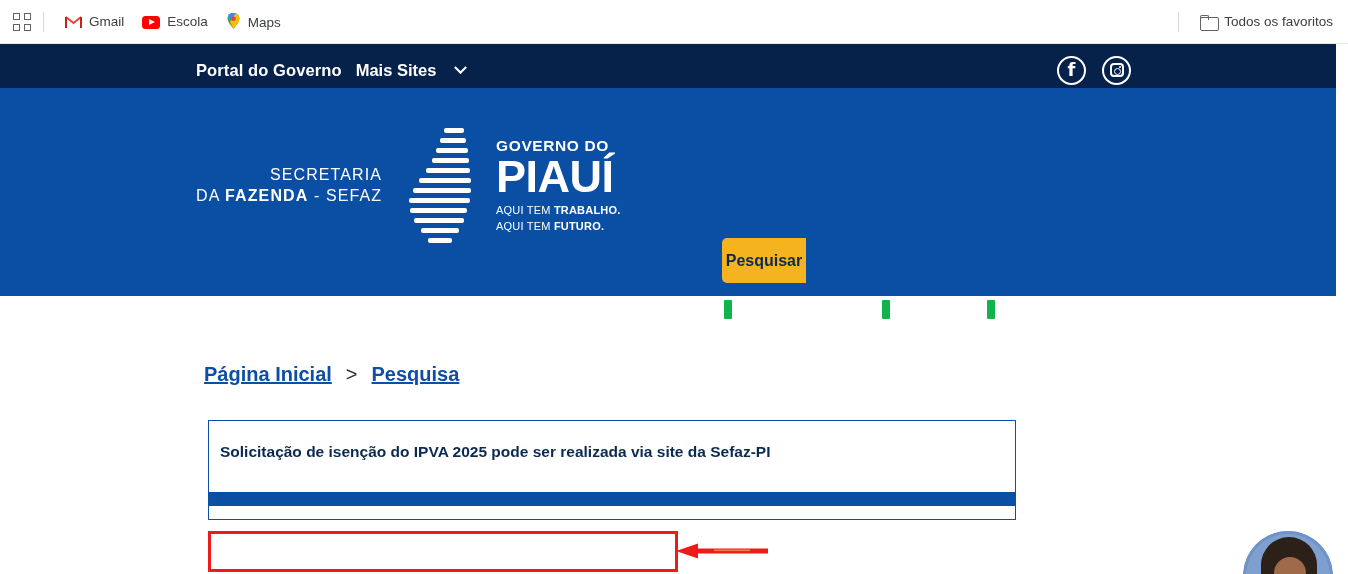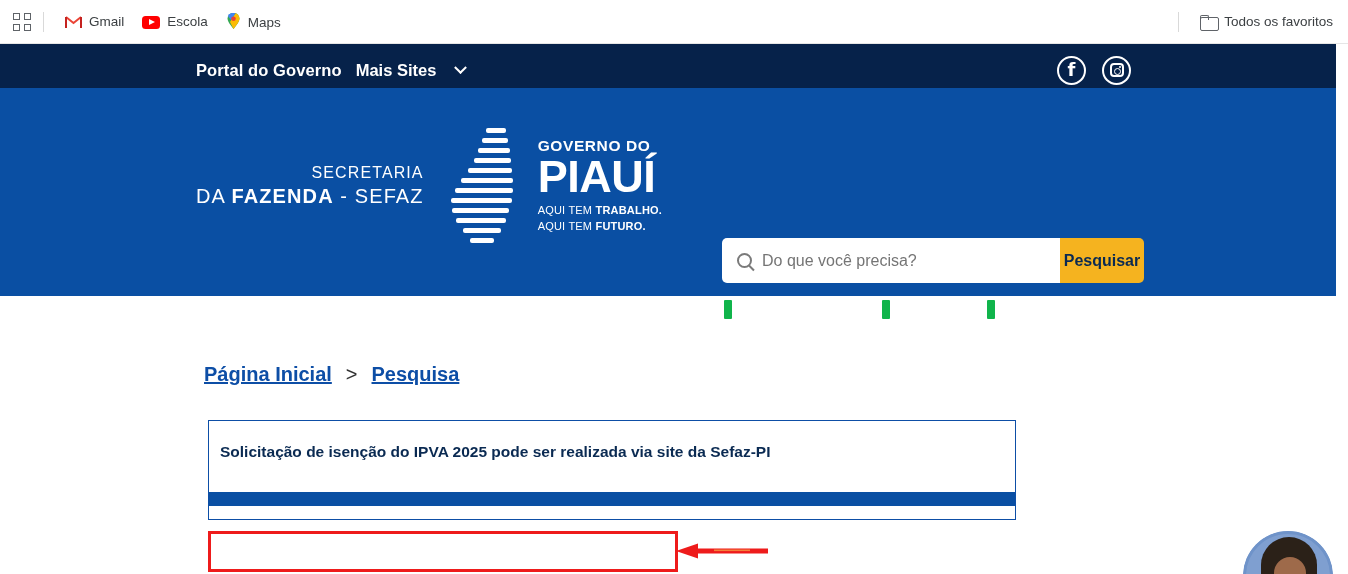--- a/index.html
+++ b/index.html
@@ -70,21 +70,21 @@
     background:#fff; border-radius:50%; }
 
   
   .hero {
     position: absolute; left: 0; top: 88px; width: 1336px; height: 208px;
     background: #0a4fa3;
   }
   .logo-block { position: absolute; left: 196px; top: 38px; display: flex; align-items: center; }
   .sefaz-txt { color: #fff; text-align: right; line-height: 1.3; margin-right: 22px; }
   .sefaz-l1 { font-size: 16px; letter-spacing: 1.1px; }
-  .sefaz-l2 { font-size: 20px; letter-spacing: 1.1px; }
+  .sefaz-l2 { font-size: 16px; letter-spacing: 1.1px; }
   .sefaz-l2 b { font-weight: bold; }
   .flag-mark { width: 78px; height: 120px; position: relative; margin-right: 14px; }
   .gov-txt { color: #fff; line-height: 1; }
   .gov-l1 { font-size: 15.5px; font-weight: bold; letter-spacing: .6px; }
   .gov-l2 { font-size: 45px; font-weight: bold; letter-spacing: -.5px; margin: 1px 0 4px; }
   .gov-l3 { font-size: 11px; letter-spacing: .2px; line-height: 1.42; }
   .gov-l3 b { font-weight: bold; }
 
   .search-wrap { position: absolute; left: 722px; top: 150px; width: 422px; height: 45px;
     display: flex; border-radius: 5px; overflow: hidden; }
@@ -252,24 +252,20 @@
         <div class="gov-l1">GOVERNO DO</div>
         <div class="gov-l2">PIAUÍ</div>
         <div class="gov-l3">
           <div><span>AQUI TEM </span><b>TRABALHO.</b></div>
           <div><span>AQUI TEM </span><b>FUTURO.</b></div>
         </div>
       </div>
     </div>
 
     <div class="search-wrap">
-      <div class="search-field">
-        <span class="mag"></span>
-        <input type="text" value="" placeholder="Do que você precisa?" style="">
-      </div>
       <button class="search-btn">Pesquisar</button>
     </div>
 
     <div class="quick-links">
       <span class="qlink">
         <span class="qbar"></span>
         <span>UFR-PI R$ 4,74</span>
       </span>
       <span class="qlink">
         <span class="qbar"></span>

